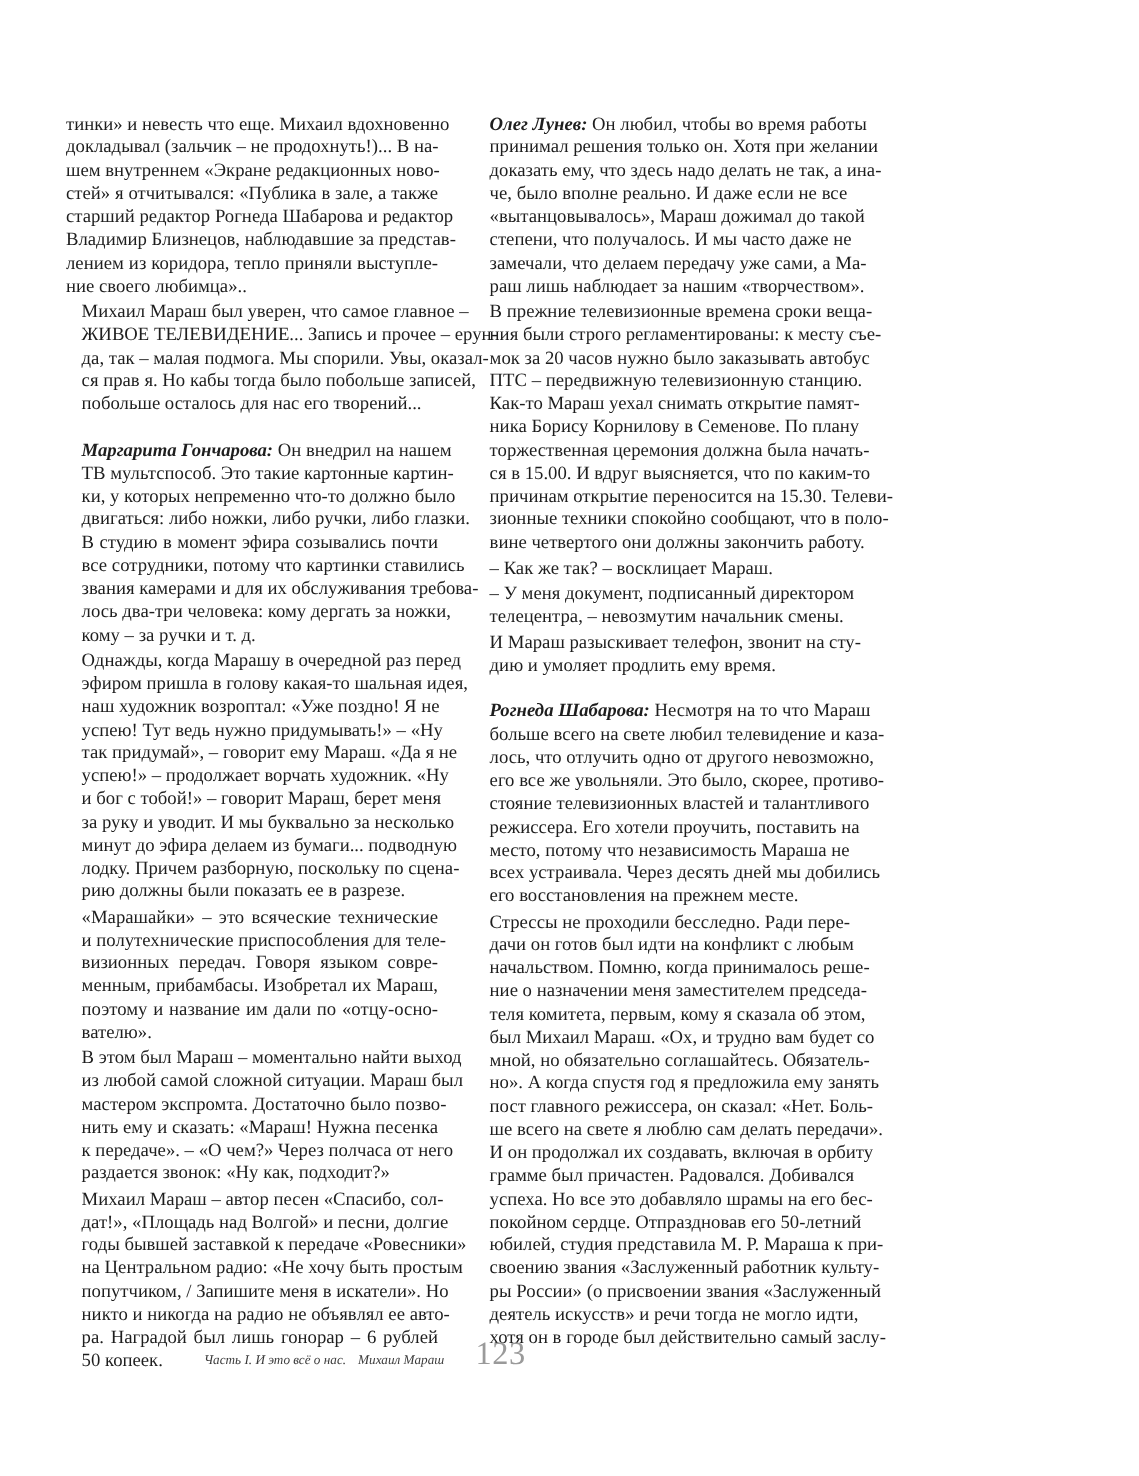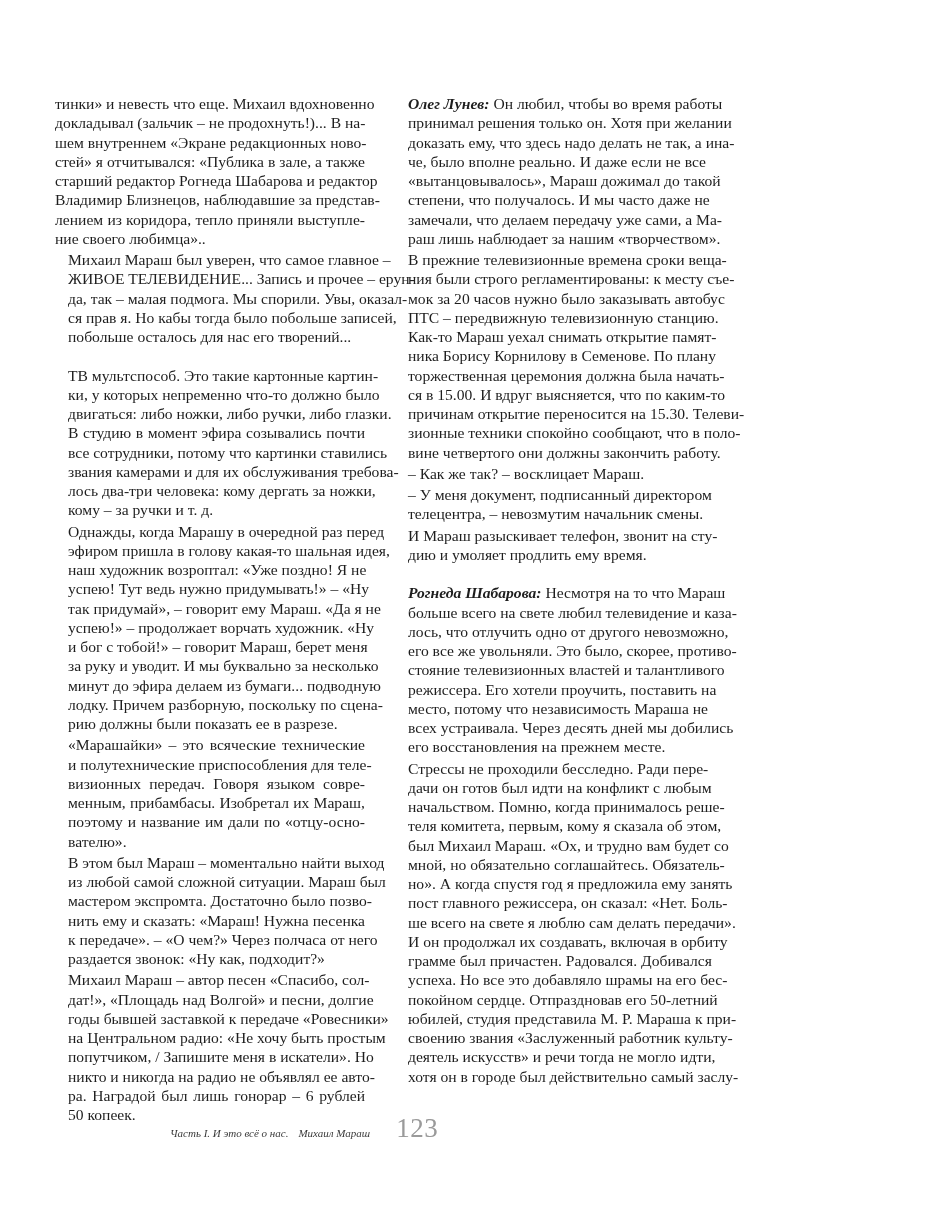--- a/index.html
+++ b/index.html
@@ -48,20 +48,21 @@
       <span class="line last"><span>ние своего любимца»..</span></span>
     </p>
     <p class="para">
       <span class="line"><span>Михаил Мараш был уверен, что самое главное –</span></span>
       <span class="line"><span>ЖИВОЕ ТЕЛЕВИДЕНИЕ... Запись и прочее – ерун-</span></span>
       <span class="line"><span>да, так – малая подмога. Мы спорили. Увы, оказал-</span></span>
       <span class="line"><span>ся прав я. Но кабы тогда было побольше записей,</span></span>
       <span class="line last"><span>побольше осталось для нас его творений...</span></span>
     </p>
     <p class="para after-gap">
+      <span class="line"><span class="speaker">Маргарита Гончарова:</span> <span>Он внедрил на нашем</span></span>
       <span class="line"><span>ТВ мультспособ. Это такие картонные картин-</span></span>
       <span class="line"><span>ки, у которых непременно что-то должно было</span></span>
       <span class="line"><span>двигаться: либо ножки, либо ручки, либо глазки.</span></span>
       <span class="line"><span>В студию в момент эфира созывались почти</span></span>
       <span class="line"><span>все сотрудники, потому что картинки ставились</span></span>
       <span class="line"><span>звания камерами и для их обслуживания требова-</span></span>
       <span class="line"><span>лось два-три человека: кому дергать за ножки,</span></span>
       <span class="line last"><span>кому – за ручки и т. д.</span></span>
     </p>
     <p class="para">
@@ -147,32 +148,34 @@
       <span class="line"><span>стояние телевизионных властей и талантливого</span></span>
       <span class="line"><span>режиссера. Его хотели проучить, поставить на</span></span>
       <span class="line"><span>место, потому что независимость Мараша не</span></span>
       <span class="line"><span>всех устраивала. Через десять дней мы добились</span></span>
       <span class="line last"><span>его восстановления на прежнем месте.</span></span>
     </p>
     <p class="para">
       <span class="line"><span>Стрессы не проходили бесследно. Ради пере-</span></span>
       <span class="line"><span>дачи он готов был идти на конфликт с любым</span></span>
       <span class="line"><span>начальством. Помню, когда принималось реше-</span></span>
+      <span class="line"><span>ние о назначении меня заместителем председа-</span></span>
       <span class="line"><span>теля комитета, первым, кому я сказала об этом,</span></span>
       <span class="line"><span>был Михаил Мараш. «Ох, и трудно вам будет со</span></span>
       <span class="line"><span>мной, но обязательно соглашайтесь. Обязатель-</span></span>
       <span class="line"><span>но». А когда спустя год я предложила ему занять</span></span>
       <span class="line"><span>пост главного режиссера, он сказал: «Нет. Боль-</span></span>
       <span class="line"><span>ше всего на свете я люблю сам делать передачи».</span></span>
       <span class="line"><span>И он продолжал их создавать, включая в орбиту</span></span>
       <span class="line"><span>грамме был причастен. Радовался. Добивался</span></span>
       <span class="line"><span>успеха. Но все это добавляло шрамы на его бес-</span></span>
       <span class="line"><span>покойном сердце. Отпраздновав его 50-летний</span></span>
       <span class="line"><span>юбилей, студия представила М. Р. Мараша к при-</span></span>
       <span class="line"><span>своению звания «Заслуженный работник культу-</span></span>
+      <span class="line"><span>ры России» (о присвоении звания «Заслуженный</span></span>
       <span class="line"><span>деятель искусств» и речи тогда не могло идти,</span></span>
       <span class="line"><span>хотя он в городе был действительно самый заслу-</span></span>
     </p>
   </div>
 
 <div class="footer">
   <span class="footer-running">
     <span>Часть I. И это всё о нас.</span><span class="sep"></span><span>Михаил Мараш</span>
   </span>
   <span class="footer-page">123</span>

